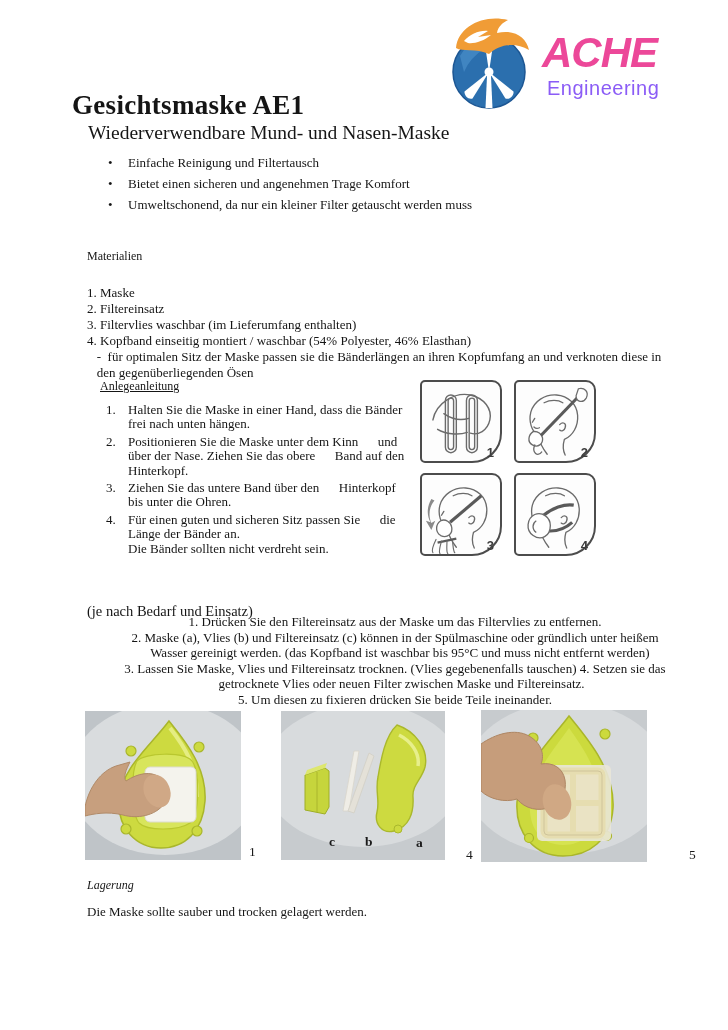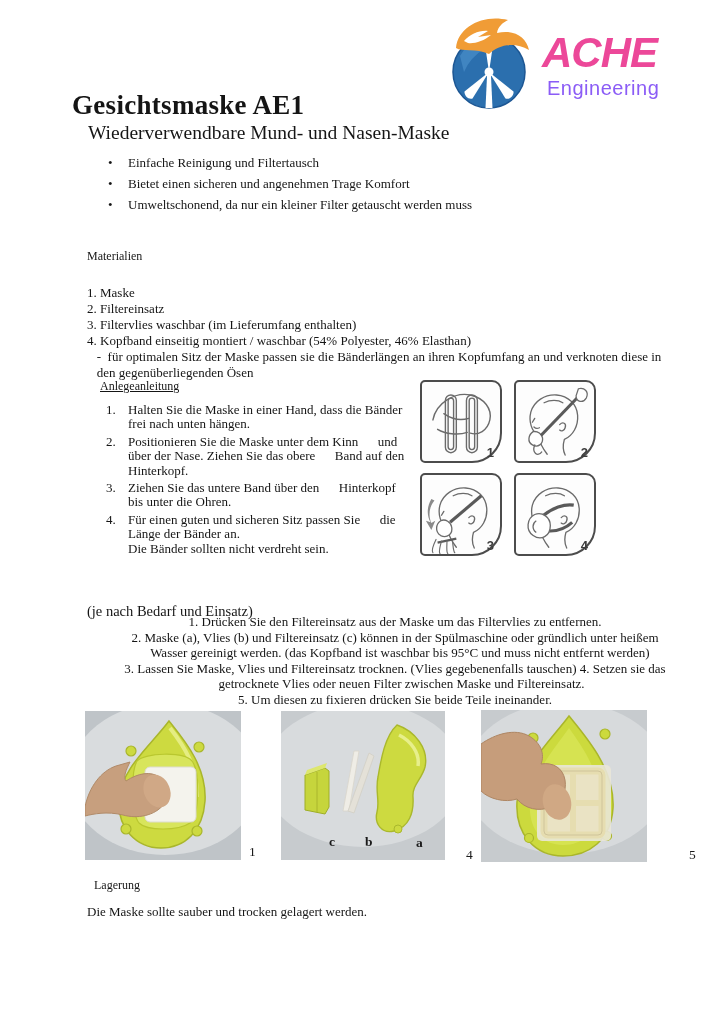--- a/index.html
+++ b/index.html
@@ -43,21 +43,21 @@
   .clean-sub{left:87px;top:585px;font-size:14.5px;margin-top:18px;}
   .clean-steps{left:85px;top:614px;font-size:13px;line-height:15.6px;white-space:pre-wrap;width:620px;text-align:center;}
   
   .photo{box-shadow:0 0 0 1px #b3b8bb inset;}
   .photo1{left:85px;top:711px;} .photo2{left:281px;top:711px;} .photo3{left:481px;top:710px;}
   .photo-label{font-size:13.5px;color:#1a1a1a;}
   .lbl-1{left:249px;top:844px;} .lbl-4{left:466px;top:847px;} .lbl-5{left:689px;top:847px;}
   .part-label{font-size:13.5px;font-weight:bold;color:#1a1a1a;}
   .lbl-c{left:329px;top:834px;} .lbl-b{left:365px;top:834px;} .lbl-a{left:416px;top:835px;}
   
-  .h-storage{left:94px;top:878px;}
+  .h-storage{left:87px;top:878px;font-style:italic;}
   .storage-body{left:87px;top:904px;font-size:13px;}
 </style>
 </head>
 <body>
 
 <div class="page">
 
   <h1 class="abs doc-title">Gesichtsmaske AE1</h1>
 
   <div class="abs logo">

